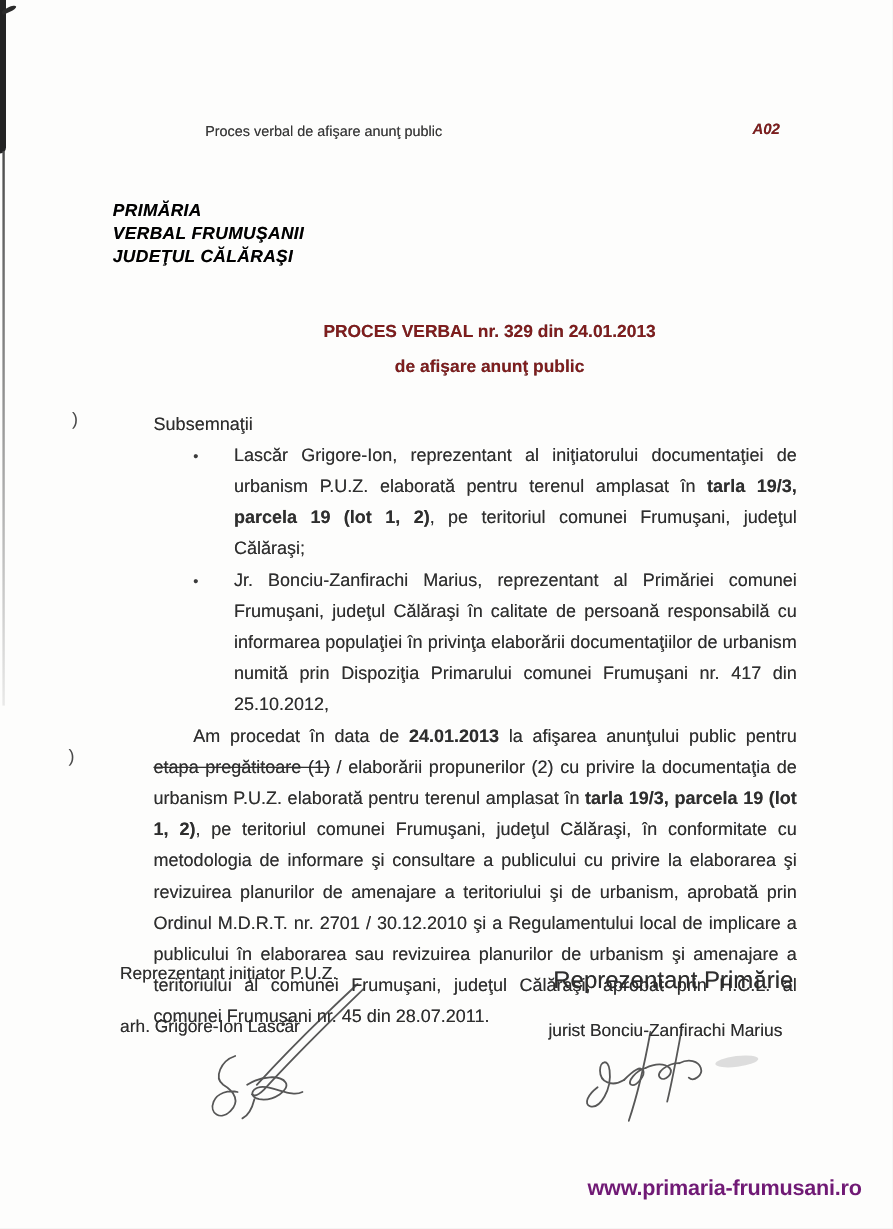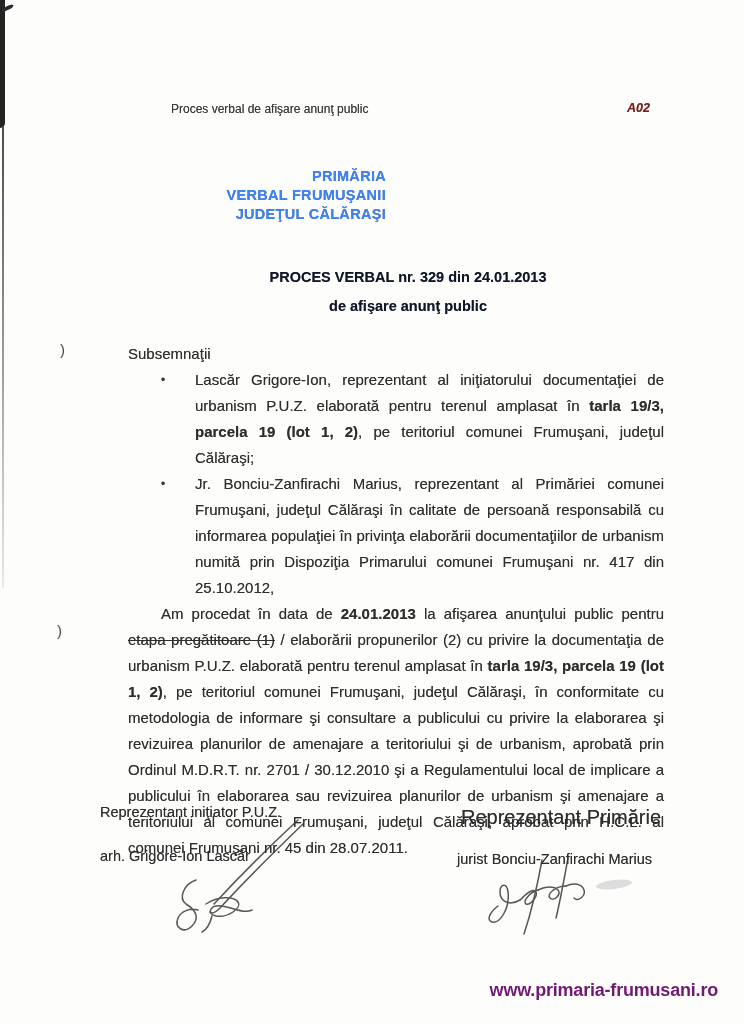--- a/index.html
+++ b/index.html
@@ -20,24 +20,24 @@
   .mark2 { left:57px; top:622px; }
   .smudge { position:absolute; left:596px; top:880px; width:36px; height:9px;
     background:#c2c2c2; opacity:.55; border-radius:50%; transform:rotate(-7deg); }
   
   .scan-text { text-shadow:0 0 .4px rgba(20,20,20,.55); }
   .hdr-type { position:absolute; left:155px; top:102px; font-size:12px;
     color:#383838;margin-left:16px; }
   .hdr-code { position:absolute; left:627px; top:101px; font-size:12.5px;
     font-style:italic; font-weight:bold; color:#7f1d1d; }
   .letterhead { position:absolute; left:94px; top:167px; width:292px;
-    text-align:right; font-weight:bold; font-size:14.5px; line-height:19px;
-    letter-spacing:.3px; color:#3b82f6; }
+    text-align:left; font-weight:bold; font-size:14.5px; line-height:19px;
+    letter-spacing:.3px; color:#000000;font-style:italic; }
   .title { position:absolute; left:180px; top:269px; width:456px;
-    text-align:center; font-weight:bold; font-size:14.5px; color:#0f172a; }
+    text-align:center; font-weight:bold; font-size:14.5px; color:#7f1d1d; }
   .title .t2 { margin-top:13px; }
   .body { position:absolute; left:128px; top:341px; width:536px;
     font-size:15px; line-height:26px; text-align:justify; color:#2e2e2e; }
   .intro { text-align:left; }
   .bullet { position:relative; padding-left:67px; }
   .bullet .marker { position:absolute; left:33px; top:0; font-size:12px; color:#3c3c3c; }
   .para { text-indent:33px; }
   .seg-b { font-weight:bold; }
   .seg-s { text-decoration:line-through; }
   .sig-role-left  { position:absolute; left:100px; top:804px; font-size:14.5px; }

